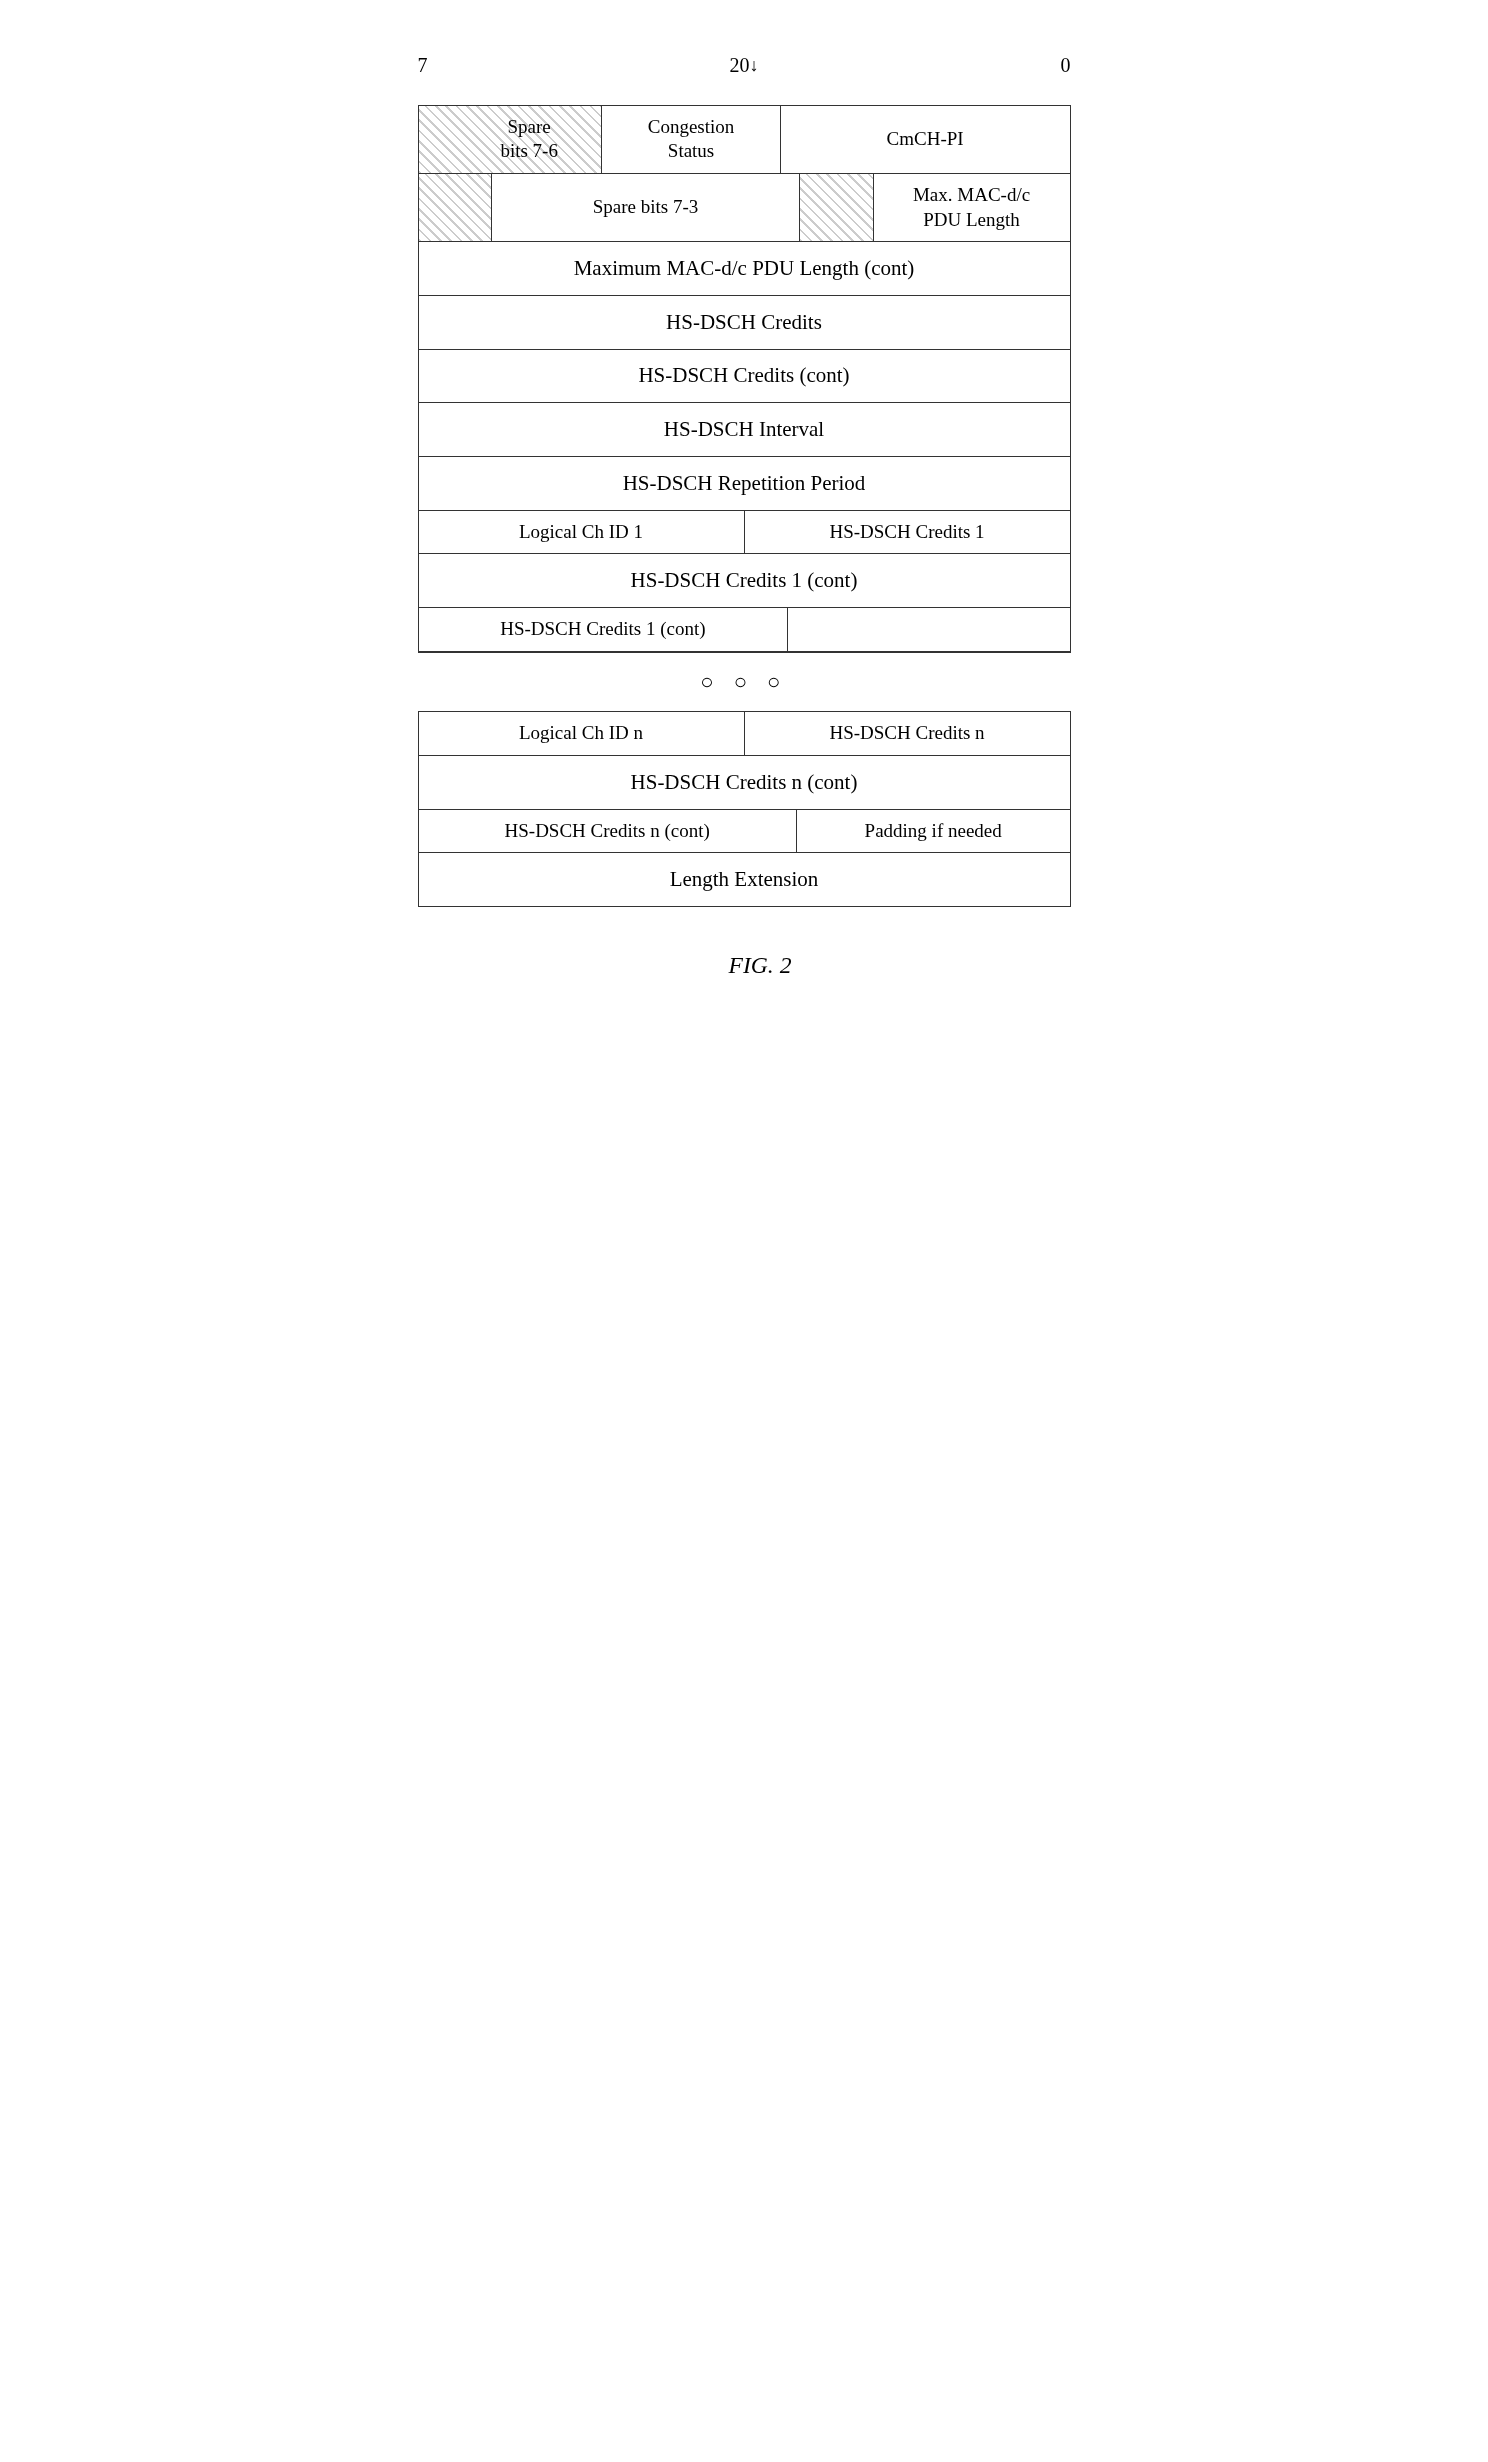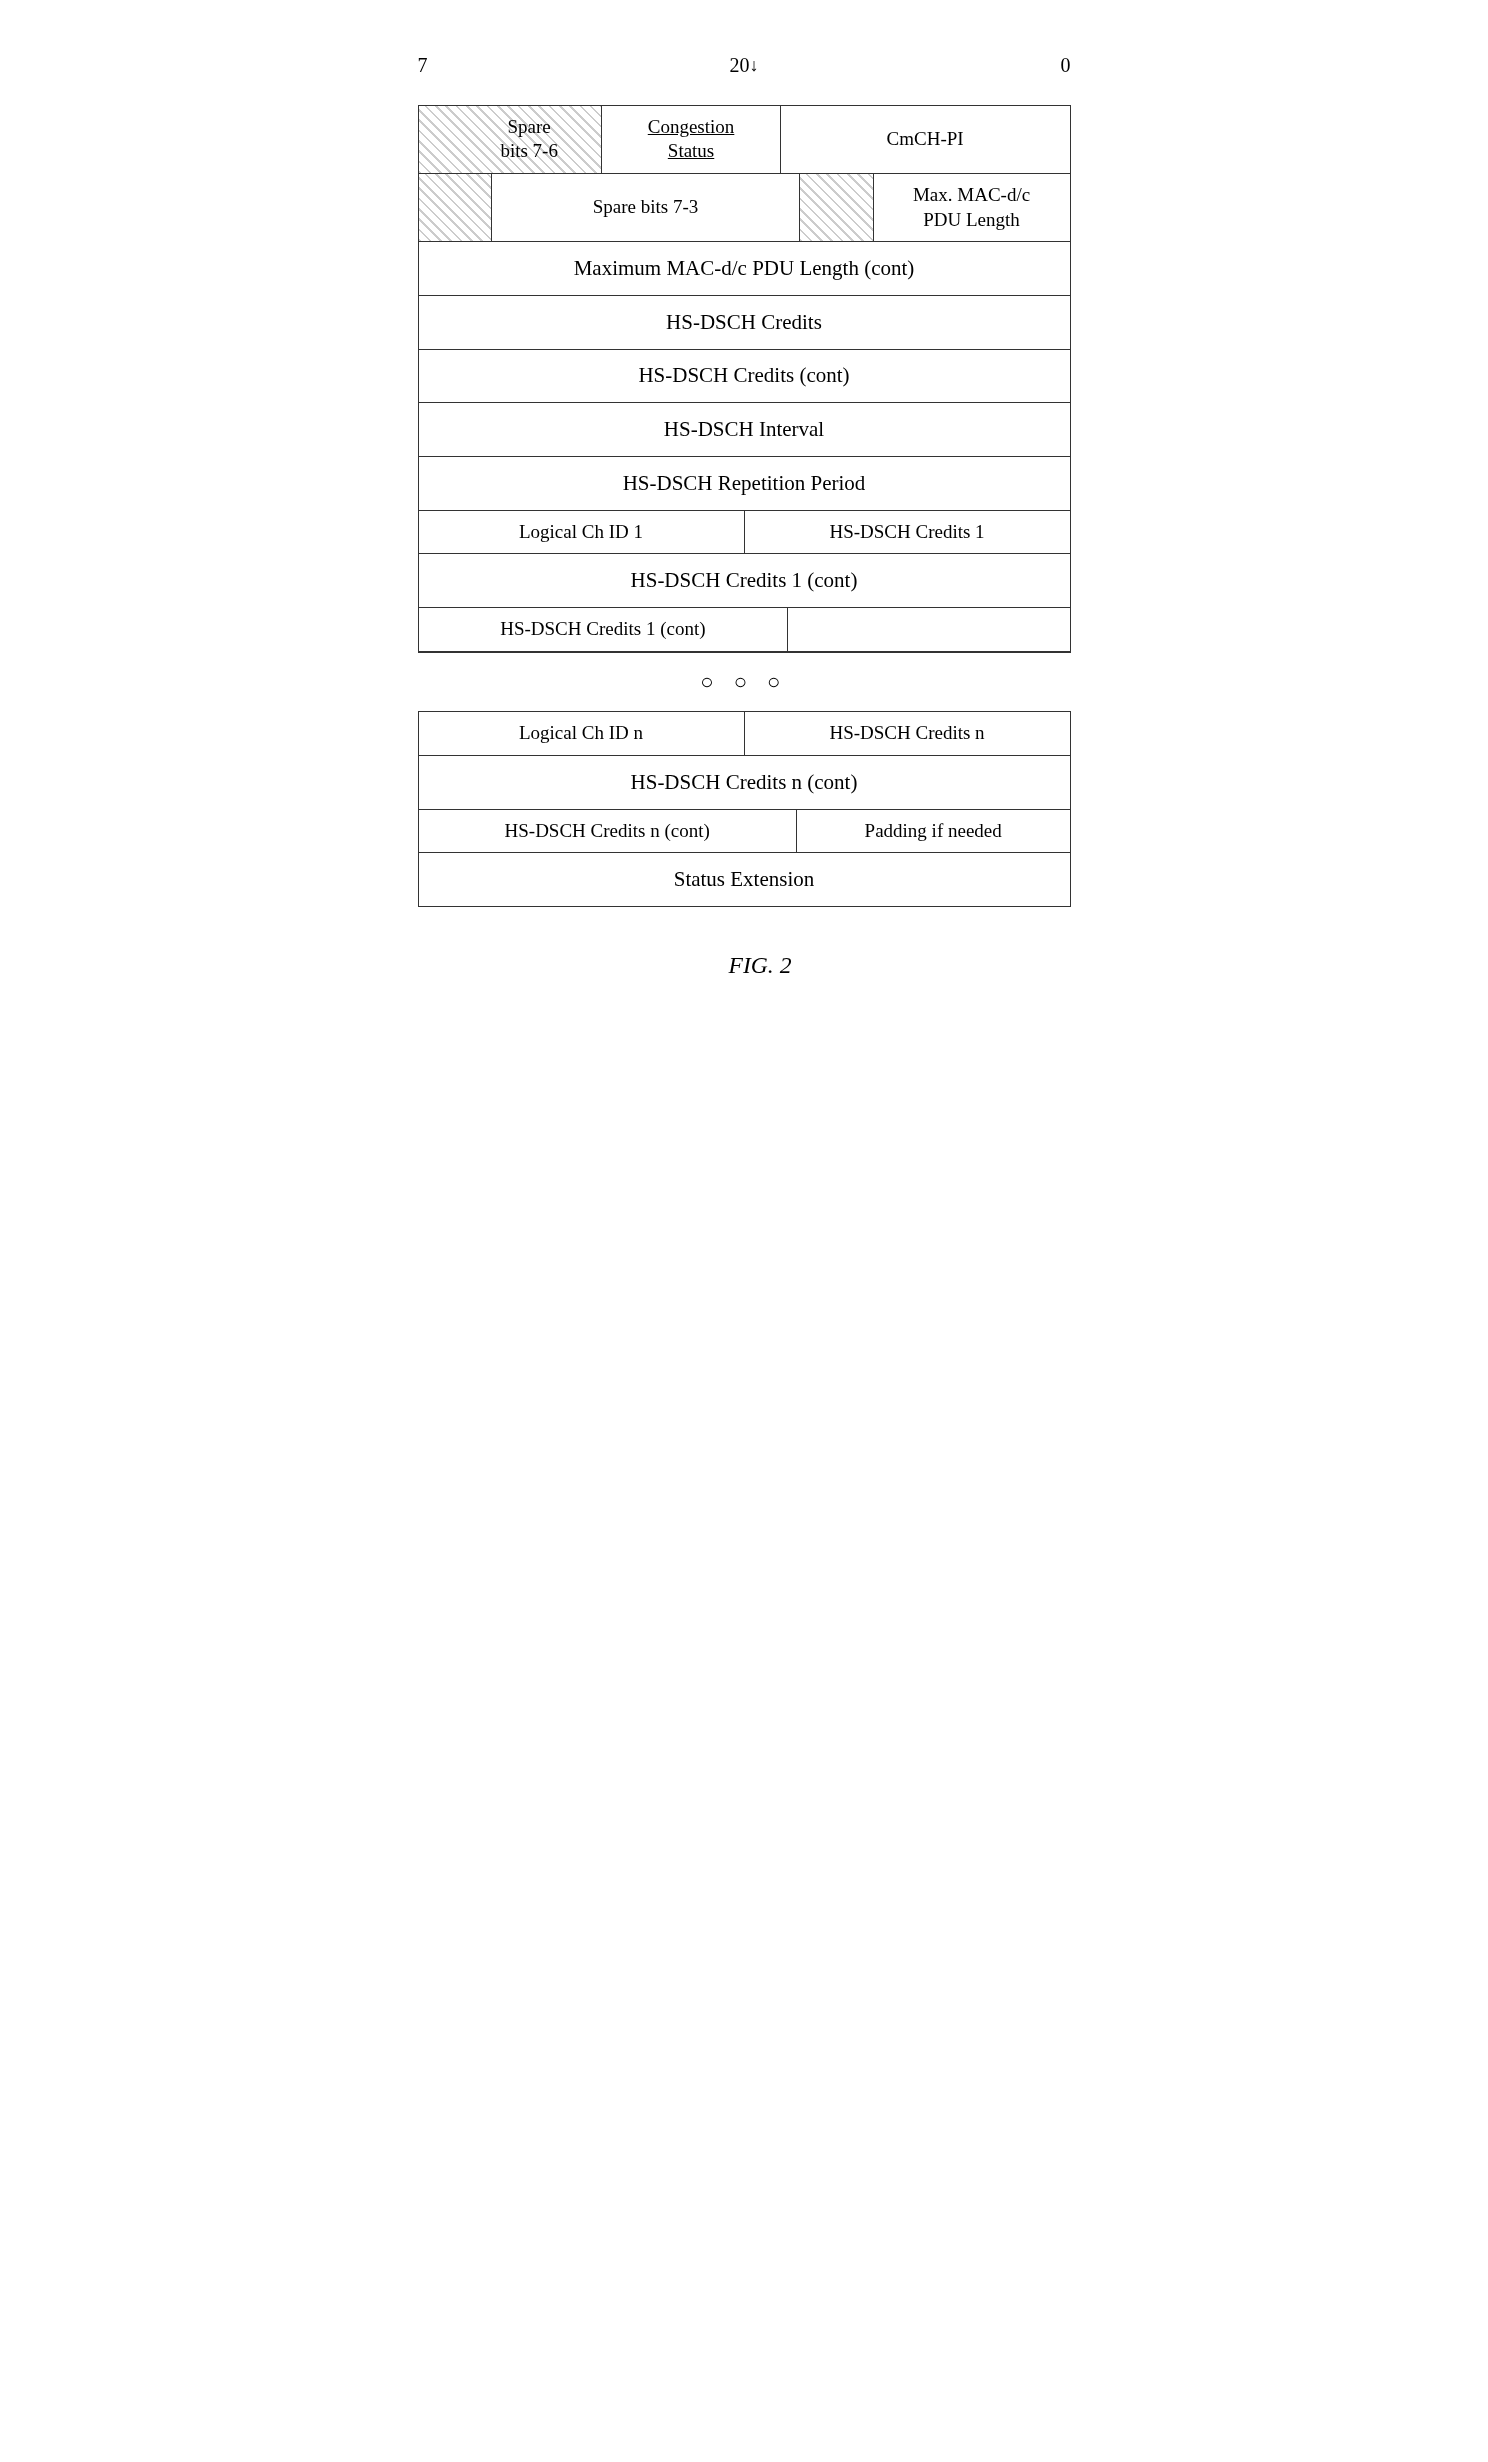--- a/index.html
+++ b/index.html
@@ -118,21 +118,21 @@
       <span>20</span>
       <span class="bit-arrow">↓</span>
     </span>
     <span class="bit-label-right">0</span>
   </div>
 
   <div class="diagram">
 
     <div class="row">
       <div class="cell hatched" style="flex:1.2;">Spare<br>bits 7-6</div>
-      <div class="cell" style="flex:1.5;text-decoration:underline;">Congestion<br>Status</div>
+      <div class="cell" style="flex:1.5;">Congestion<br>Status</div>
       <div class="cell" style="flex:2.5;">CmCH-PI</div>
     </div>
 
     <div class="row">
       <div class="cell hatched" style="flex:0.25; min-width:14.5px;"></div>
       <div class="cell" style="flex:3.2; border-right:1.8px solid #333;">Spare bits 7-3</div>
       <div class="cell hatched" style="flex:0.25; min-width:14.5px;"></div>
       <div class="cell" style="flex:2; border-right:none;">Max. MAC-d/c<br>PDU Length</div>
     </div>
 
@@ -184,21 +184,21 @@
     <div class="row">
       <div class="cell-full">HS-DSCH Credits n (cont)</div>
     </div>
 
     <div class="row">
       <div class="cell" style="flex:1.4;">HS-DSCH Credits n (cont)</div>
       <div class="cell" style="flex:1;">Padding if needed</div>
     </div>
 
     <div class="row" style="border-bottom:none;">
-      <div class="cell-full">Status Extension</div>
+      <div class="cell-full">Length Extension</div>
     </div>
 
   </div>
 
   <div class="fig-label">FIG. 2</div>
 
 </div>
 
 
 </body></html>

